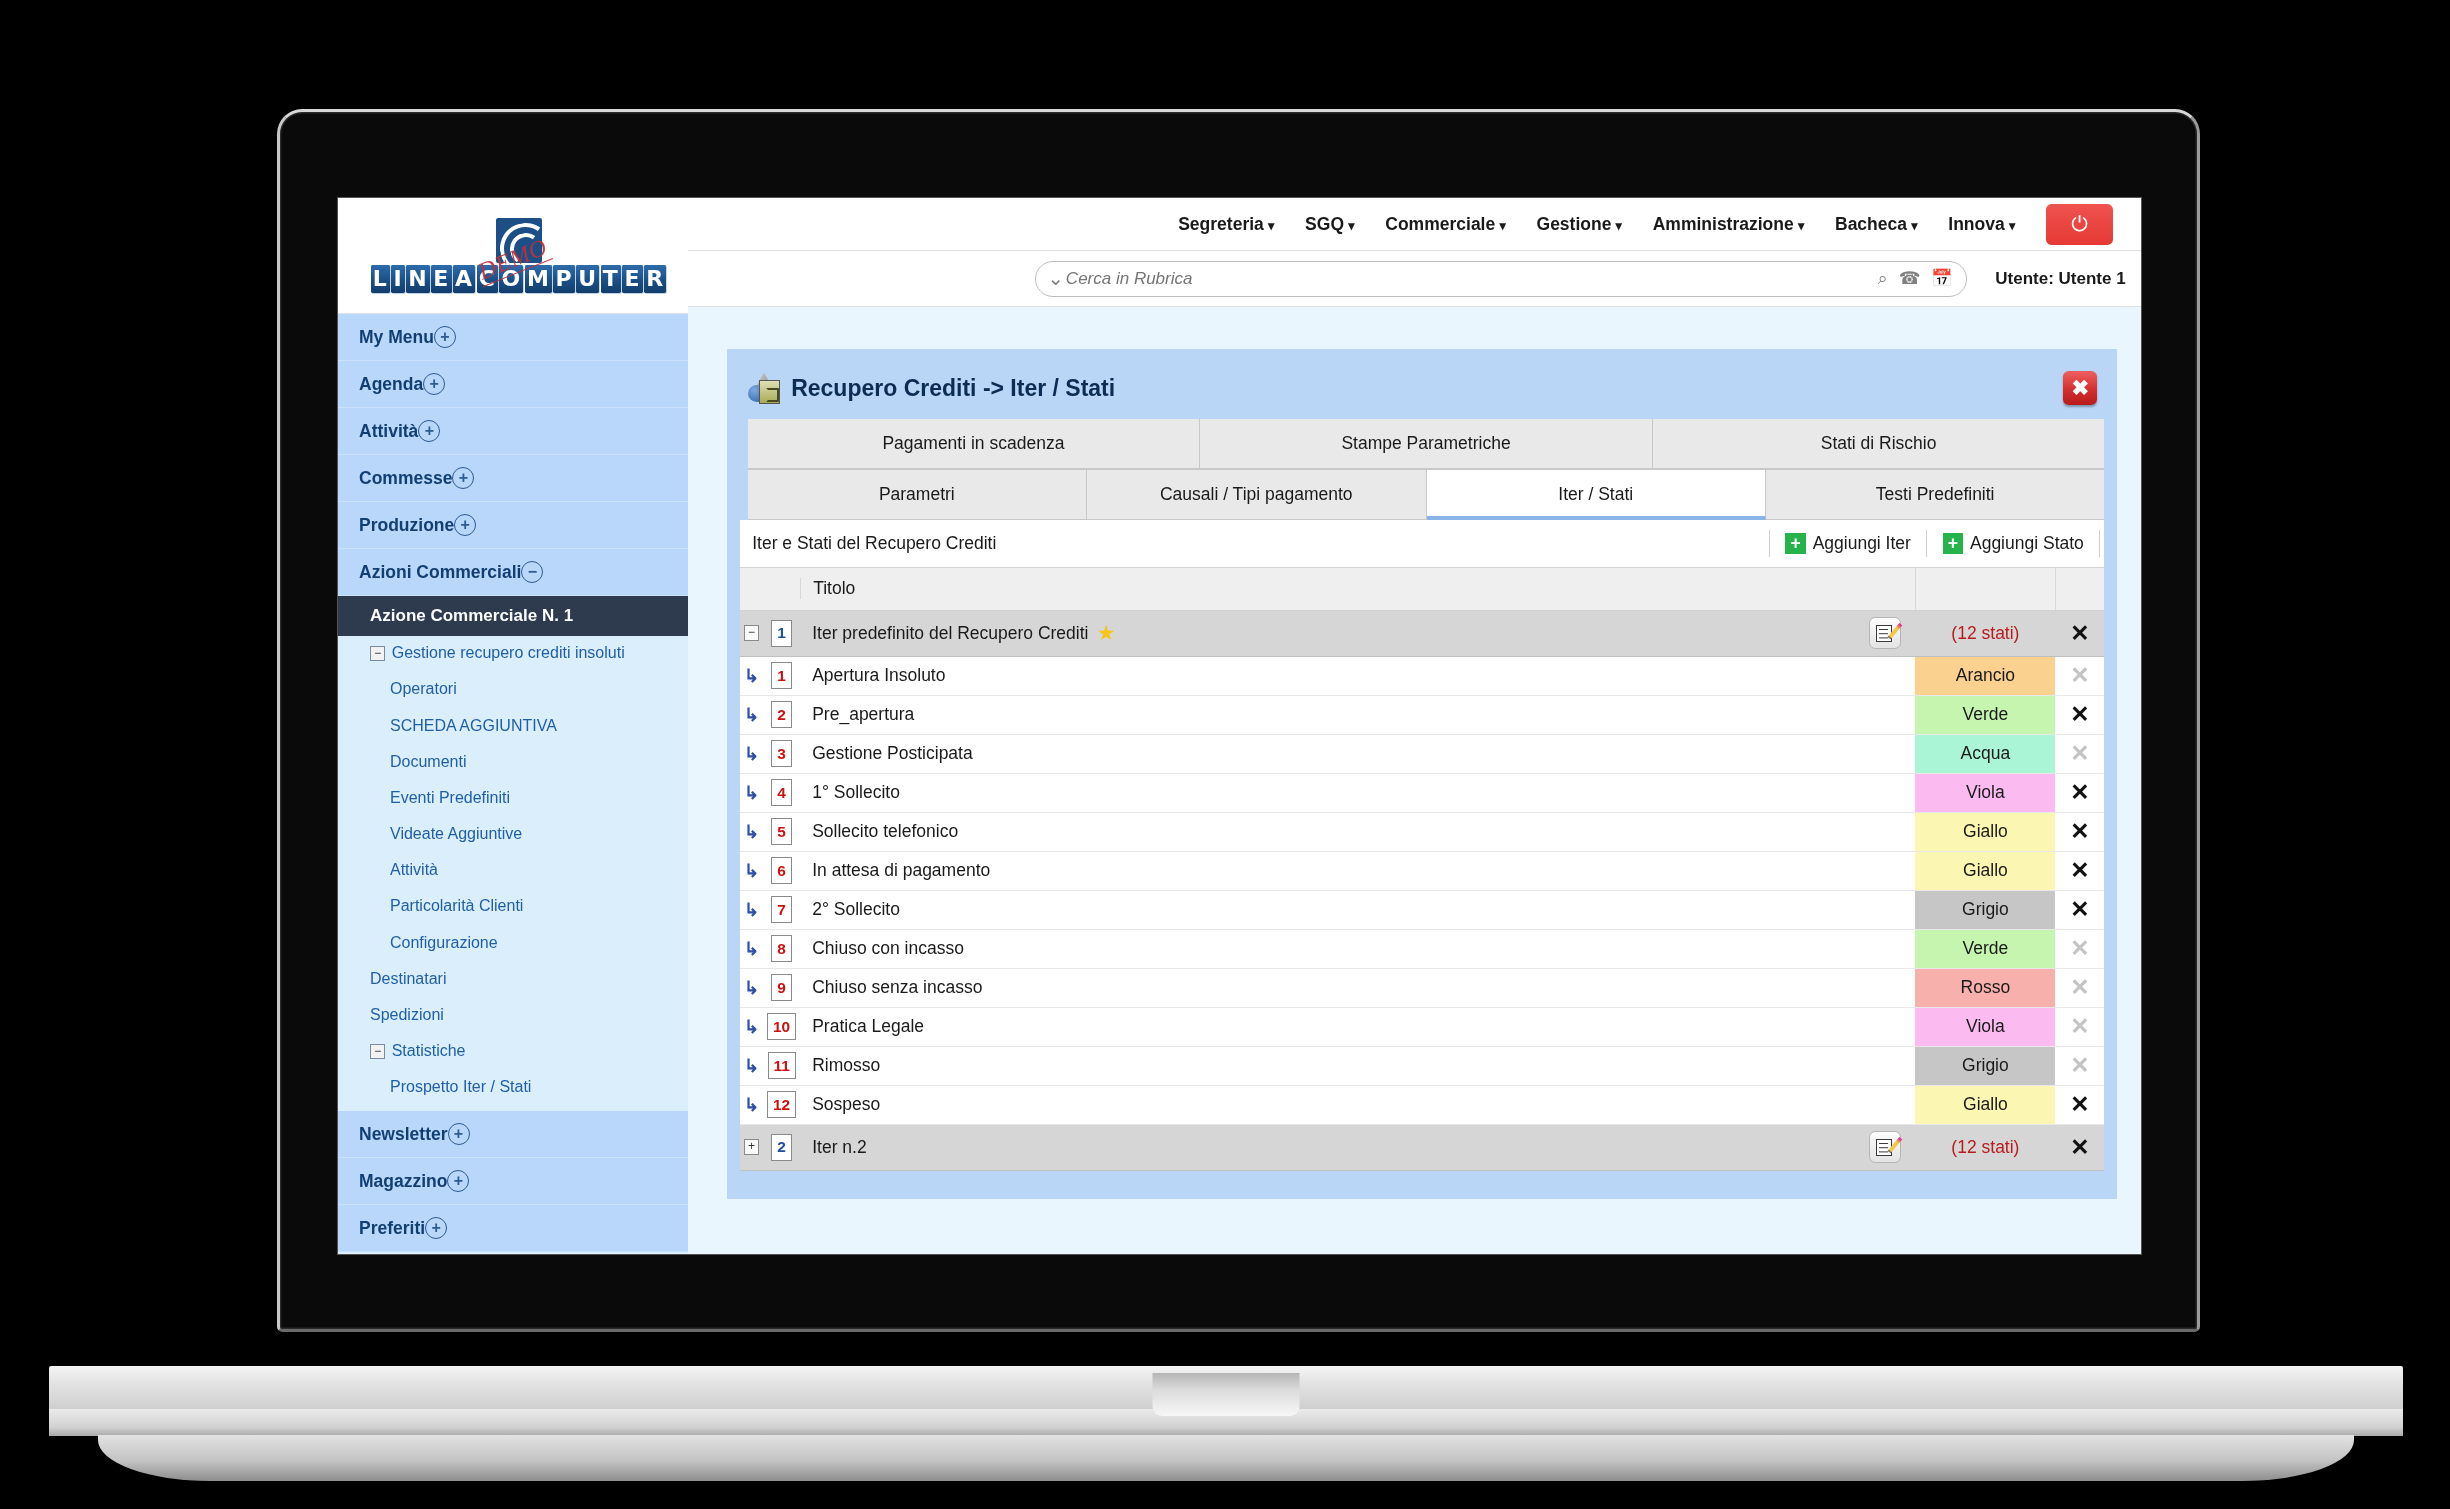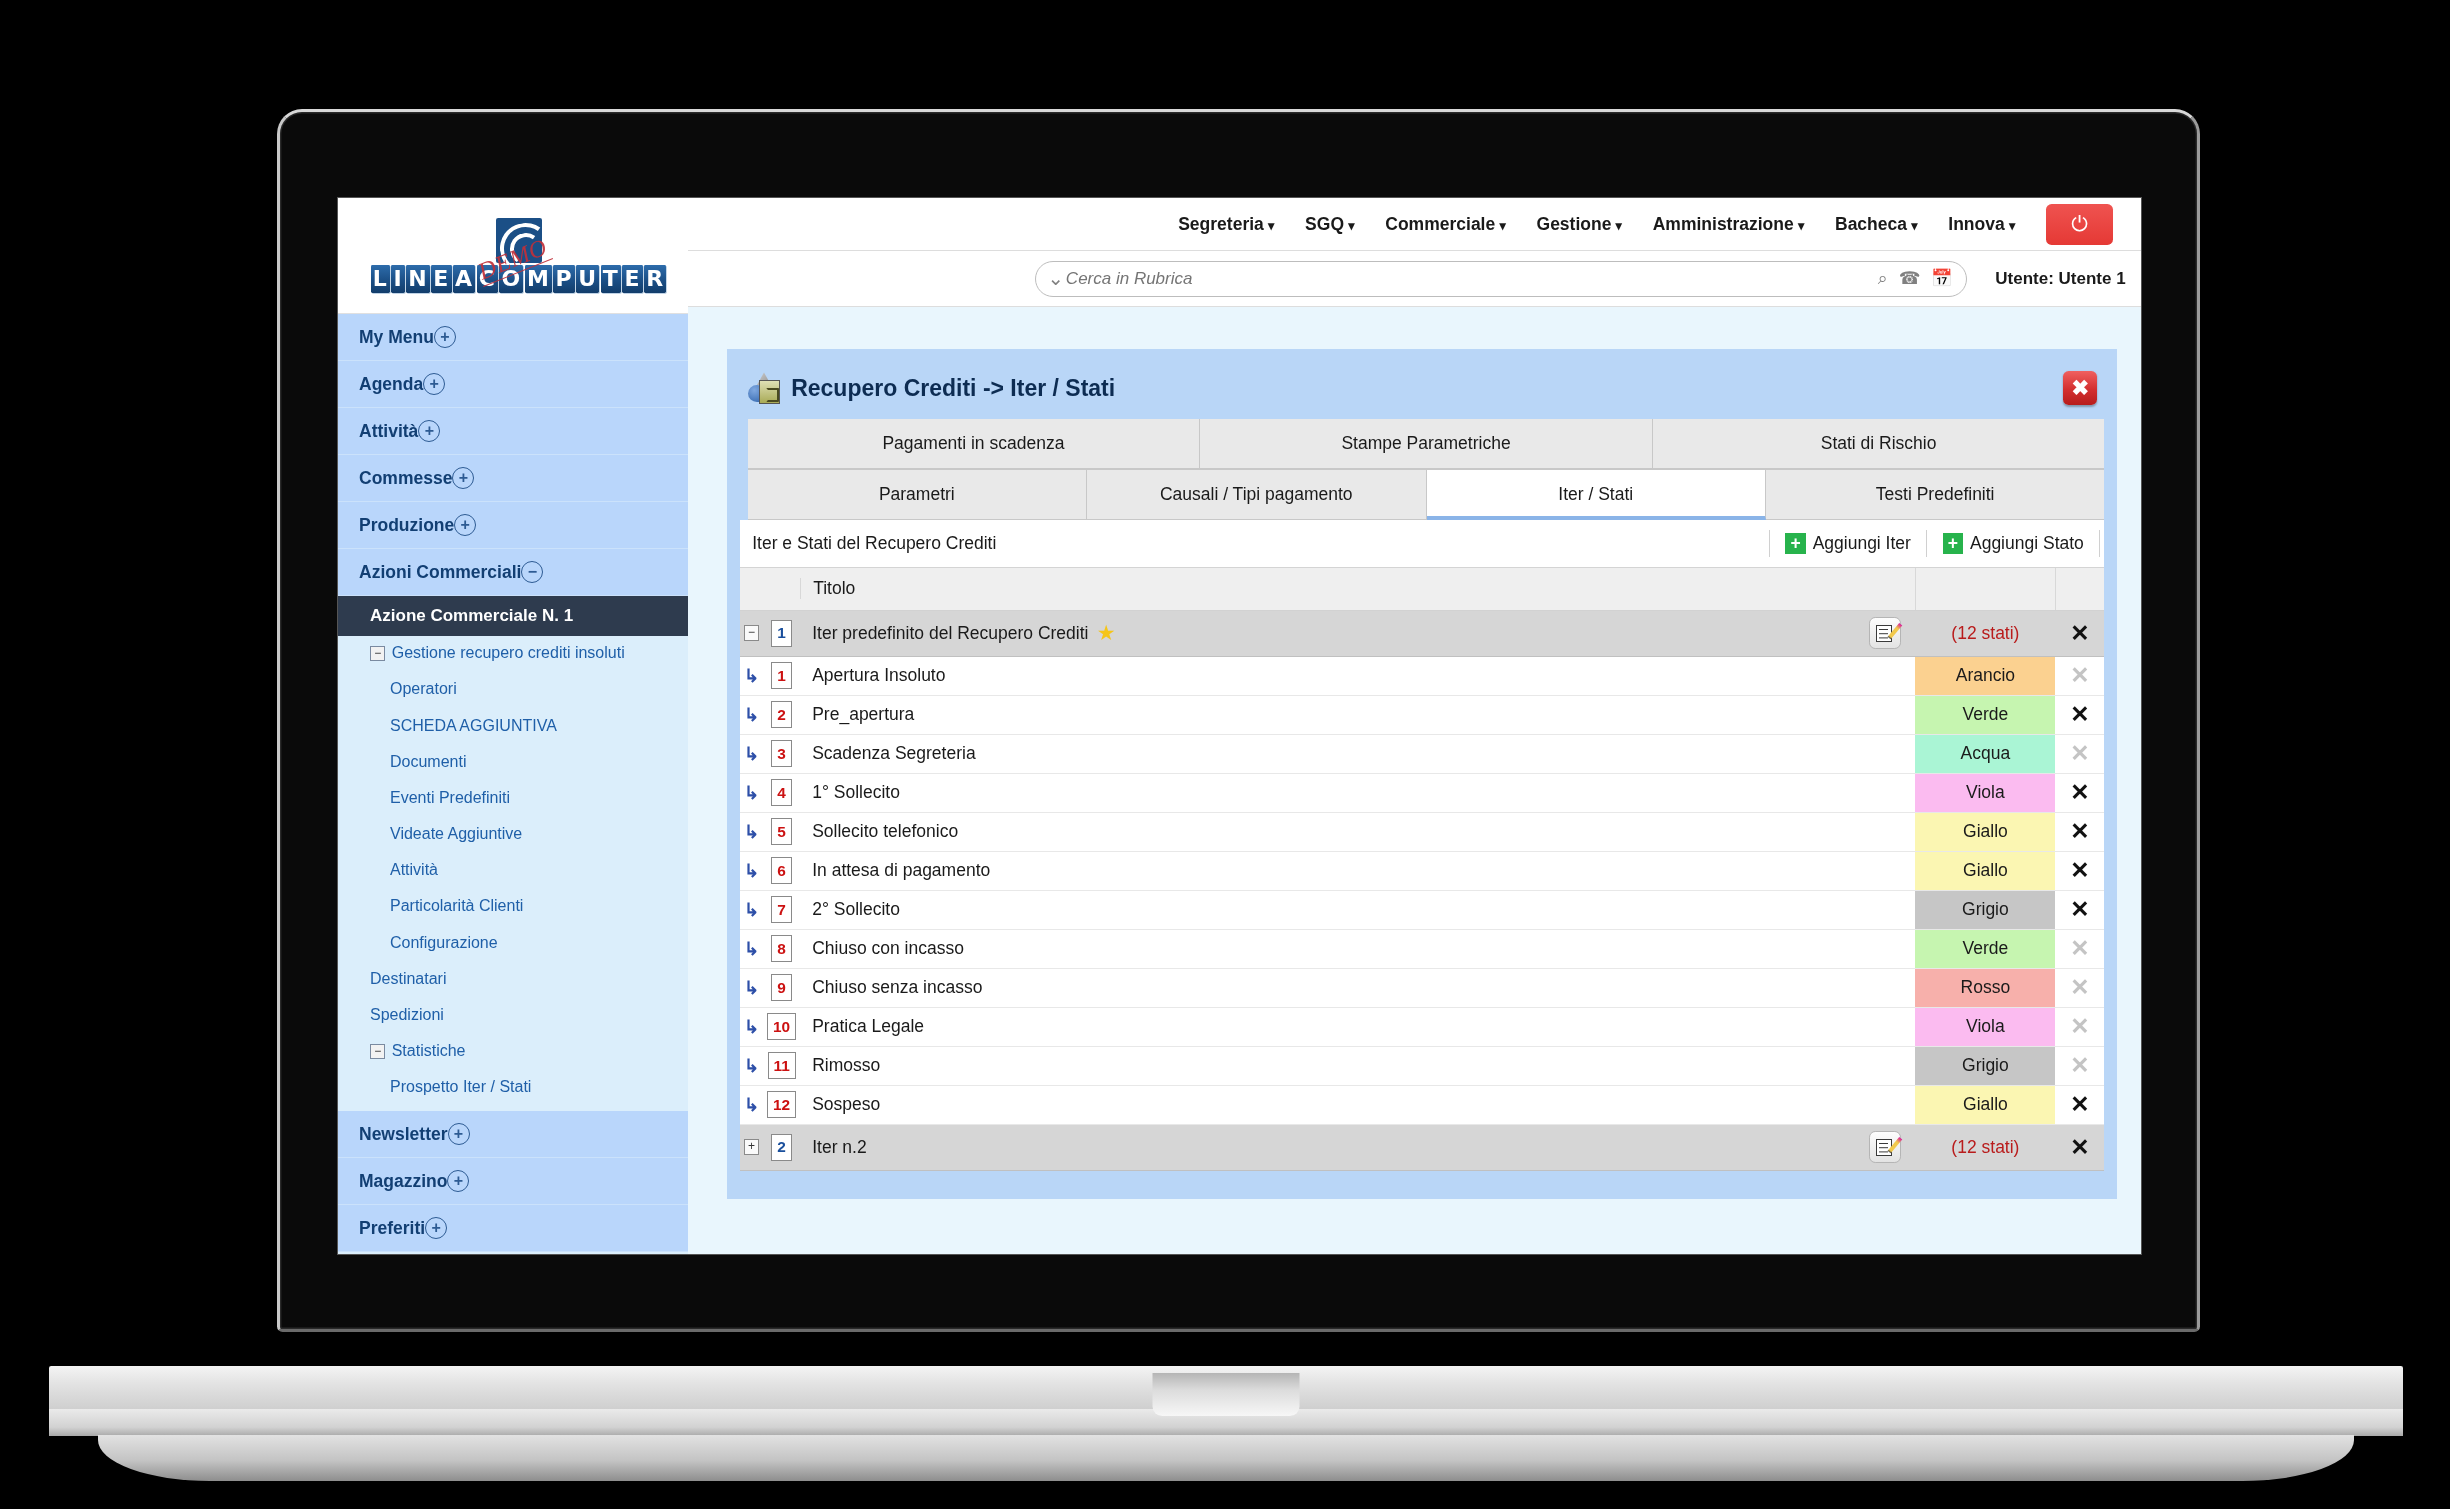--- a/index.html
+++ b/index.html
@@ -571,21 +571,21 @@
                   </div>
                 </div>
                 <div class="trow state-row">
                   <div class="c-exp">
                     <span class="arrow-sub">↳</span>
                   </div>
                   <div class="c-num">
                     <span class="numbox red">3</span>
                   </div>
                   <div class="c-title">
-                    <span>Scadenza Segreteria</span>
+                    <span>Gestione Posticipata</span>
                   </div>
                   <div class="c-edit"></div>
                   <div class="c-color" style="background: rgb(170, 245, 213);">Acqua</div>
                   <div class="c-del">
                     <span class="delx off">✕</span>
                   </div>
                 </div>
                 <div class="trow state-row">
                   <div class="c-exp">
                     <span class="arrow-sub">↳</span>

